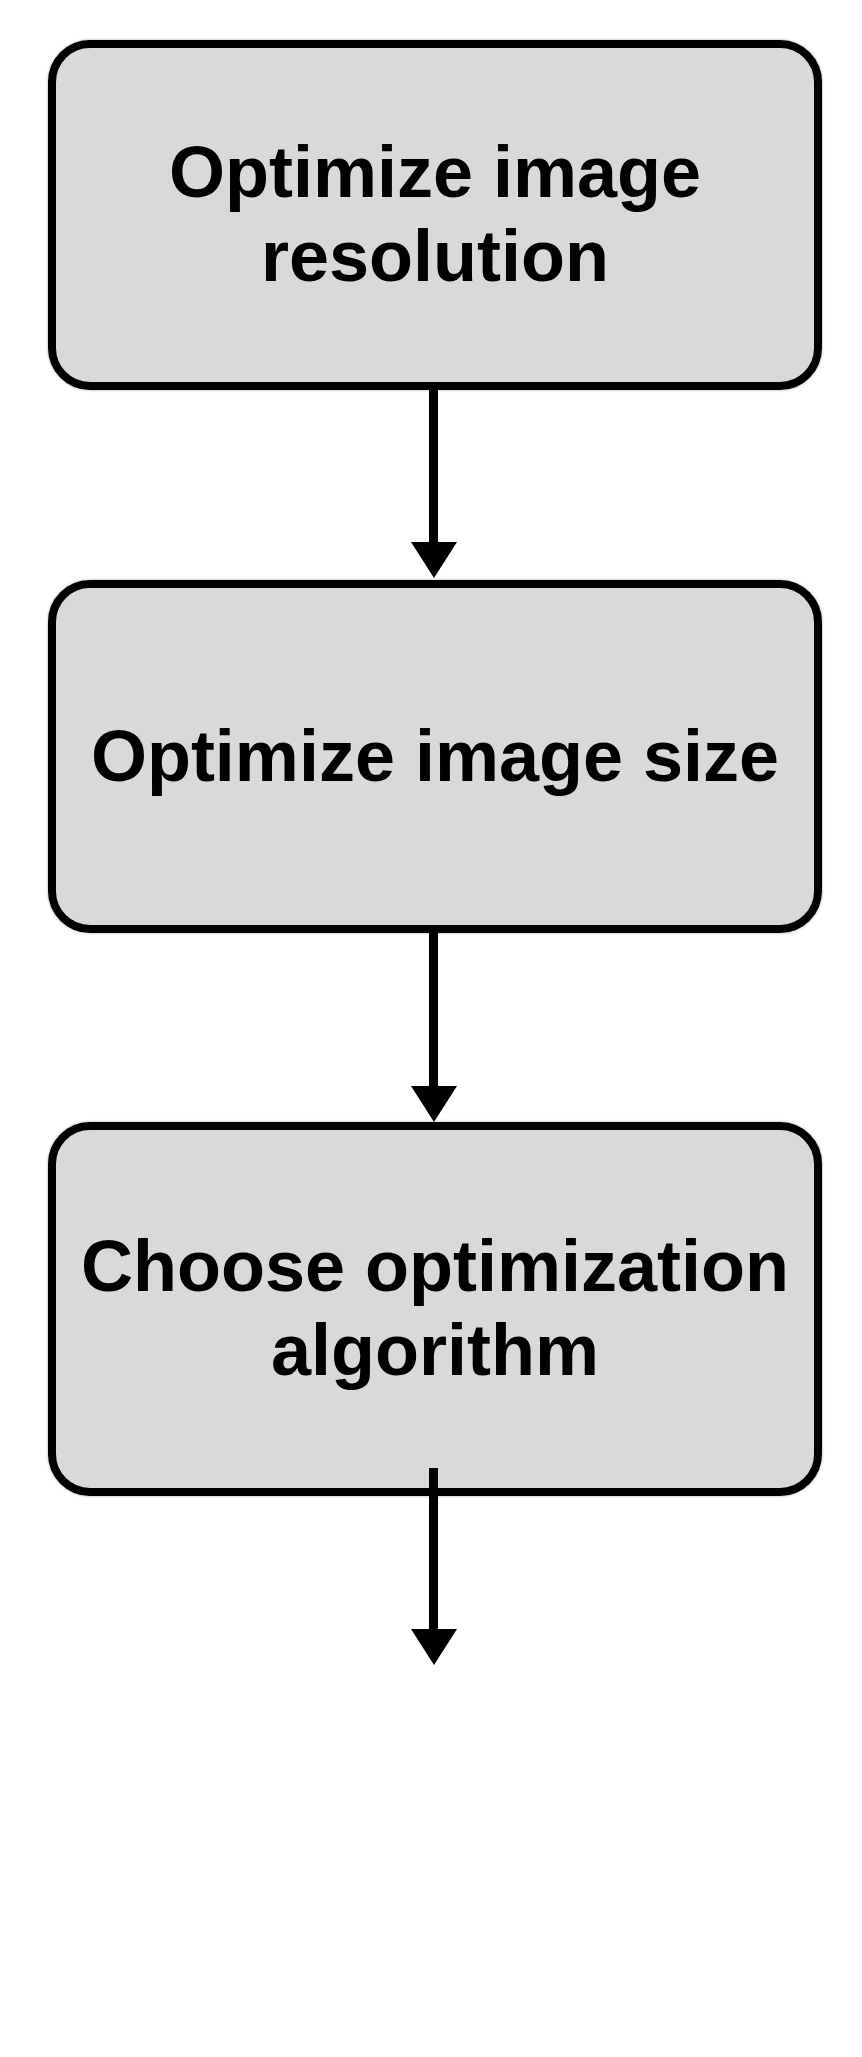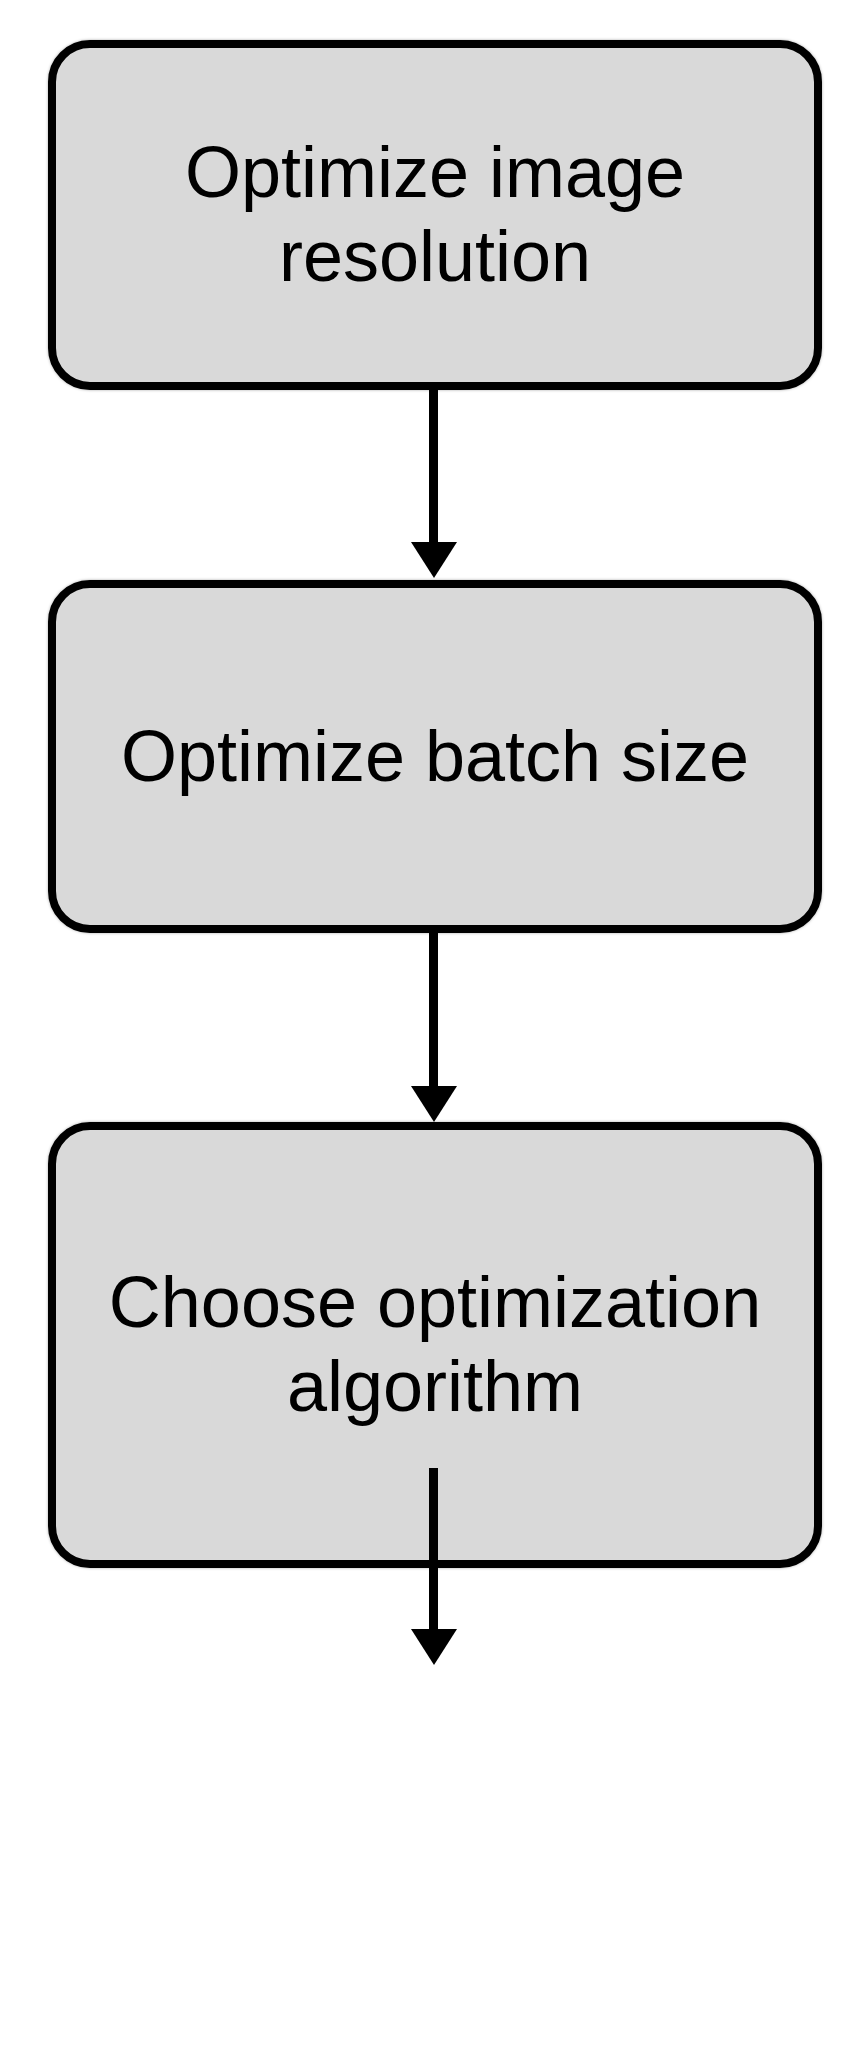--- a/index.html
+++ b/index.html
@@ -27,25 +27,26 @@
     align-items: center;
     justify-content: center;
     text-align: center;
     font-size: 72px;
     line-height: 1.16;
     color: #000000;
     box-shadow: 0 0 3px rgba(0,0,0,0.35);
   }
   .node-1 { top: 40px;   height: 350px; }
   .node-2 { top: 580px;  height: 353px; }
-  .node-3 { top: 1122px; height: 446px; }
+  .node-3 { top: 1122px; height: 374px; }
   .node-4 { top: 1665px; height: 346px; }
 
   .node .label {
     padding: 0 0;
+    font-weight: bold;
   }
 
   .arrow-shaft {
     position: absolute;
     left: 429px;
     width: 9px;
     background: #000000;
   }
   .shaft-1 { top: 390px;  height: 152px; }
   .shaft-2 { top: 933px;  height: 153px; }
@@ -70,21 +71,21 @@
 <div class="canvas">
 
   <div class="node node-1">
     <div class="label">Optimize image resolution</div>
   </div>
 
   <div class="arrow-shaft shaft-1"></div>
   <div class="arrow-head head-1"></div>
 
   <div class="node node-2">
-    <div class="label">Optimize batch size</div>
+    <div class="label">Optimize image size</div>
   </div>
 
   <div class="arrow-shaft shaft-2"></div>
   <div class="arrow-head head-2"></div>
 
   <div class="node node-3">
     <div class="label">Choose optimization algorithm</div>
   </div>
 
   <div class="arrow-shaft shaft-3"></div>

